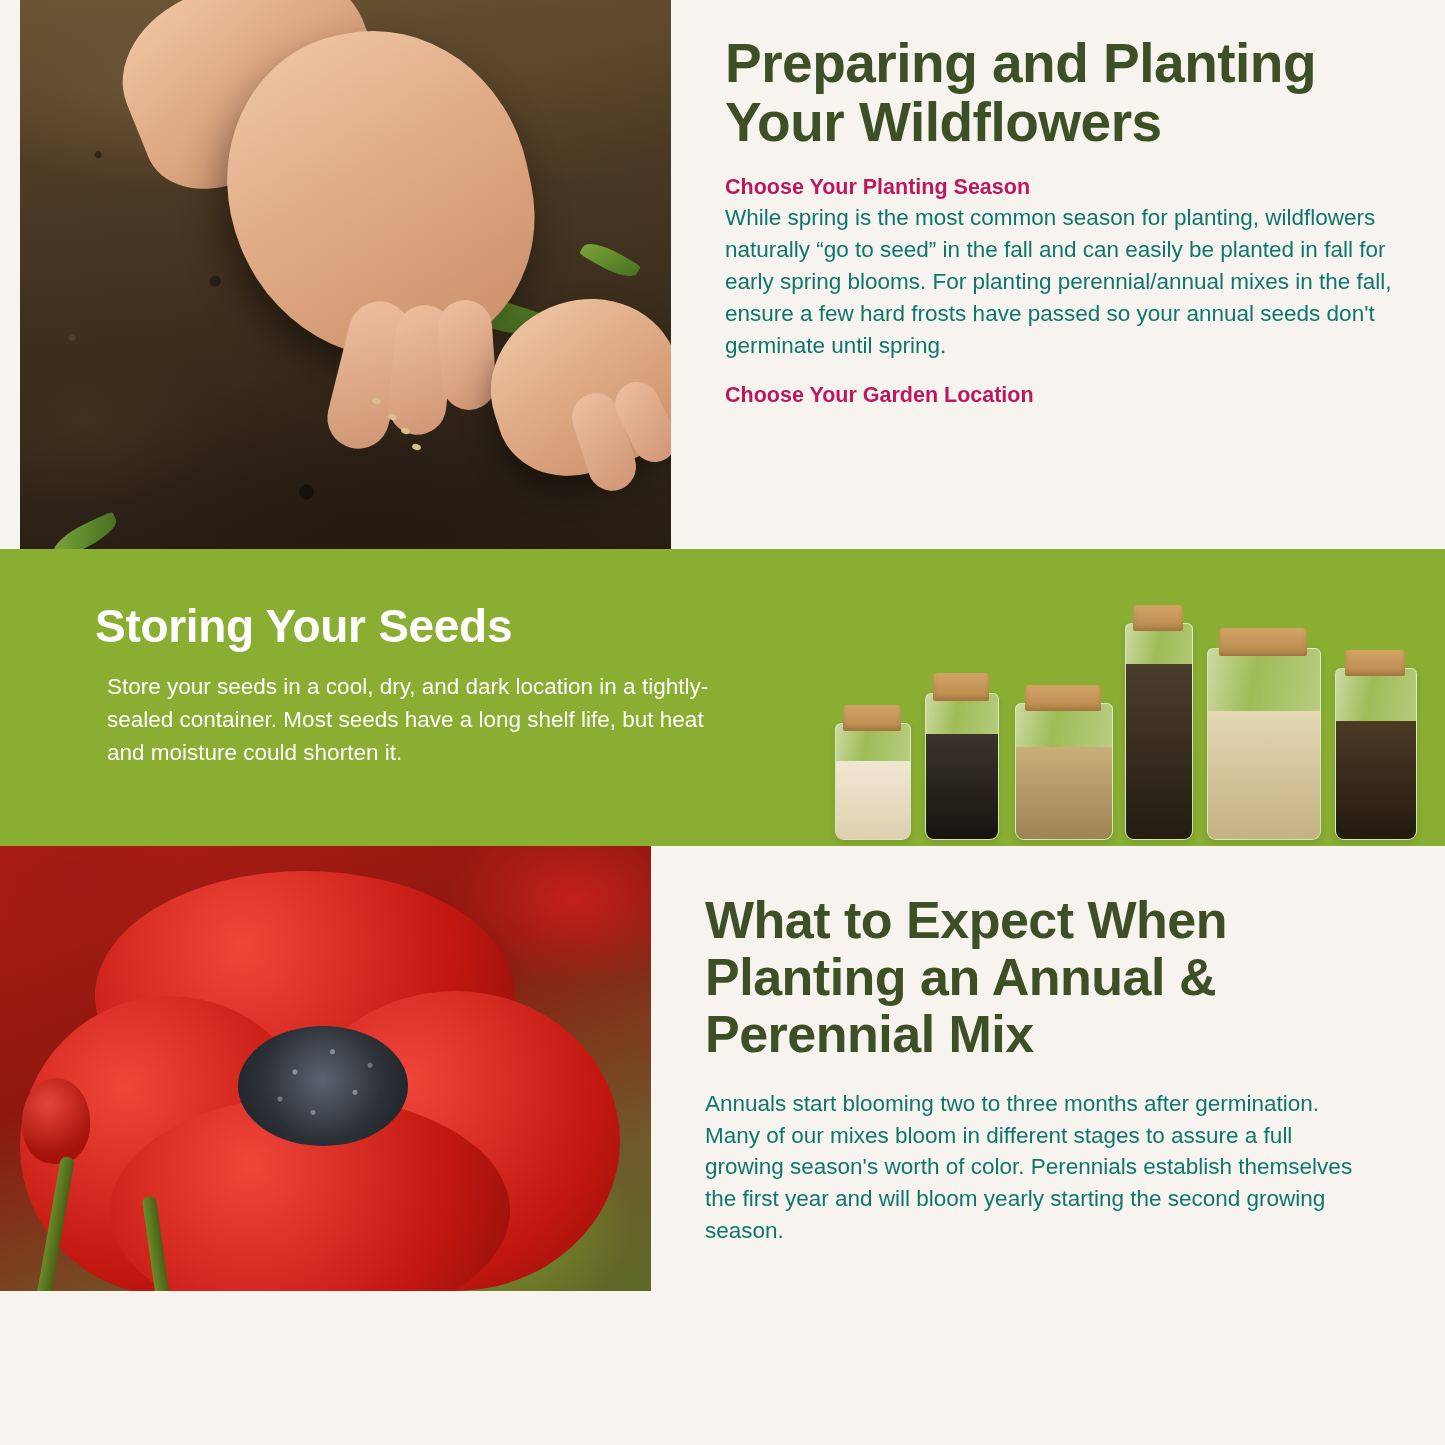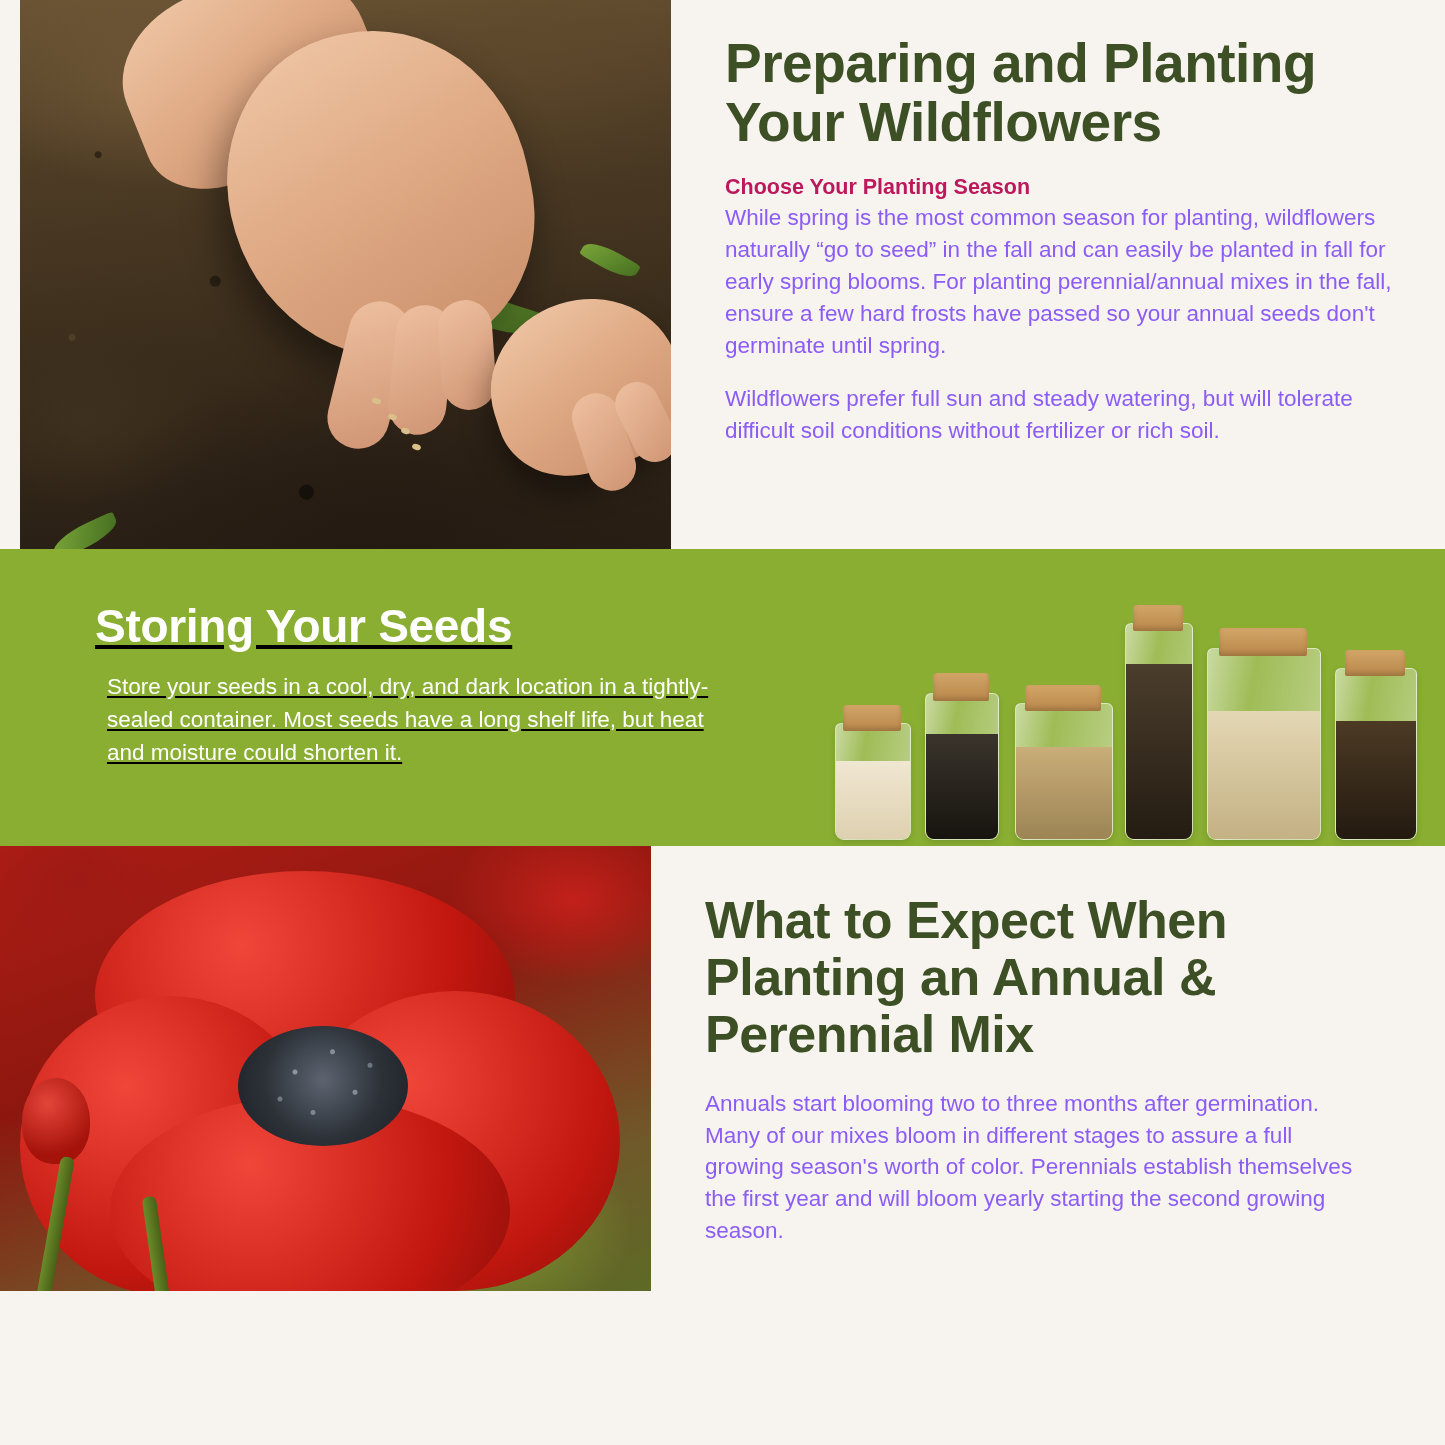--- a/index.html
+++ b/index.html
@@ -135,34 +135,33 @@
   h3.sub {
     margin: 0 0 2px 0;
     font-size: 21.5px;
     font-weight: 700;
     color: #be185d;
   }
   p.body {
     margin: 0 0 22px 0;
     font-size: 22.5px;
     line-height: 1.42;
-    color: #8b5cf6;
+    color: #0f766e;
   }
   p.body.last { margin-bottom: 0; }
 
   
   .section-two {
     background: #8aae32;
     height: 297px;
     width: 100%;
     display: flex;
     align-items: stretch;
     position: relative;
     overflow: hidden;
-    text-decoration: underline;
   }
   .green-text {
     padding: 50px 0 0 95px;
     box-sizing: border-box;
     width: 760px;
   }
   h2.green-title {
     margin: 0 0 18px 0;
     font-size: 46px;
     font-weight: 700;
@@ -313,21 +312,21 @@
       <div class="leaf l3"></div>
       <div class="leaf l4"></div>
     </div>
 
     <div class="text-col-one">
       <h1 class="title">Preparing and Planting Your Wildflowers</h1>
 
       <h3 class="sub">Choose Your Planting Season</h3>
       <p class="body">While spring is the most common season for planting, wildflowers naturally “go to seed” in the fall and can easily be planted in fall for early spring blooms. For planting perennial/annual mixes in the fall, ensure a few hard frosts have passed so your annual seeds don't germinate until spring.</p>
 
-      <p class="body">Wildflowers prefer full sun and steady watering, but will tolerate difficult soil conditions without fertilizer or rich soil.</p>
+      <h3 class="sub">Choose Your Garden Location</h3>
 
     </div>
   </div>
 
   <div class="section-two">
     <div class="green-text">
       <h2 class="green-title">Storing Your Seeds</h2>
       <p class="green-body">Store your seeds in a cool, dry, and dark location in a tightly-sealed container. Most seeds have a long shelf life, but heat and moisture could shorten it.</p>
     </div>
 

